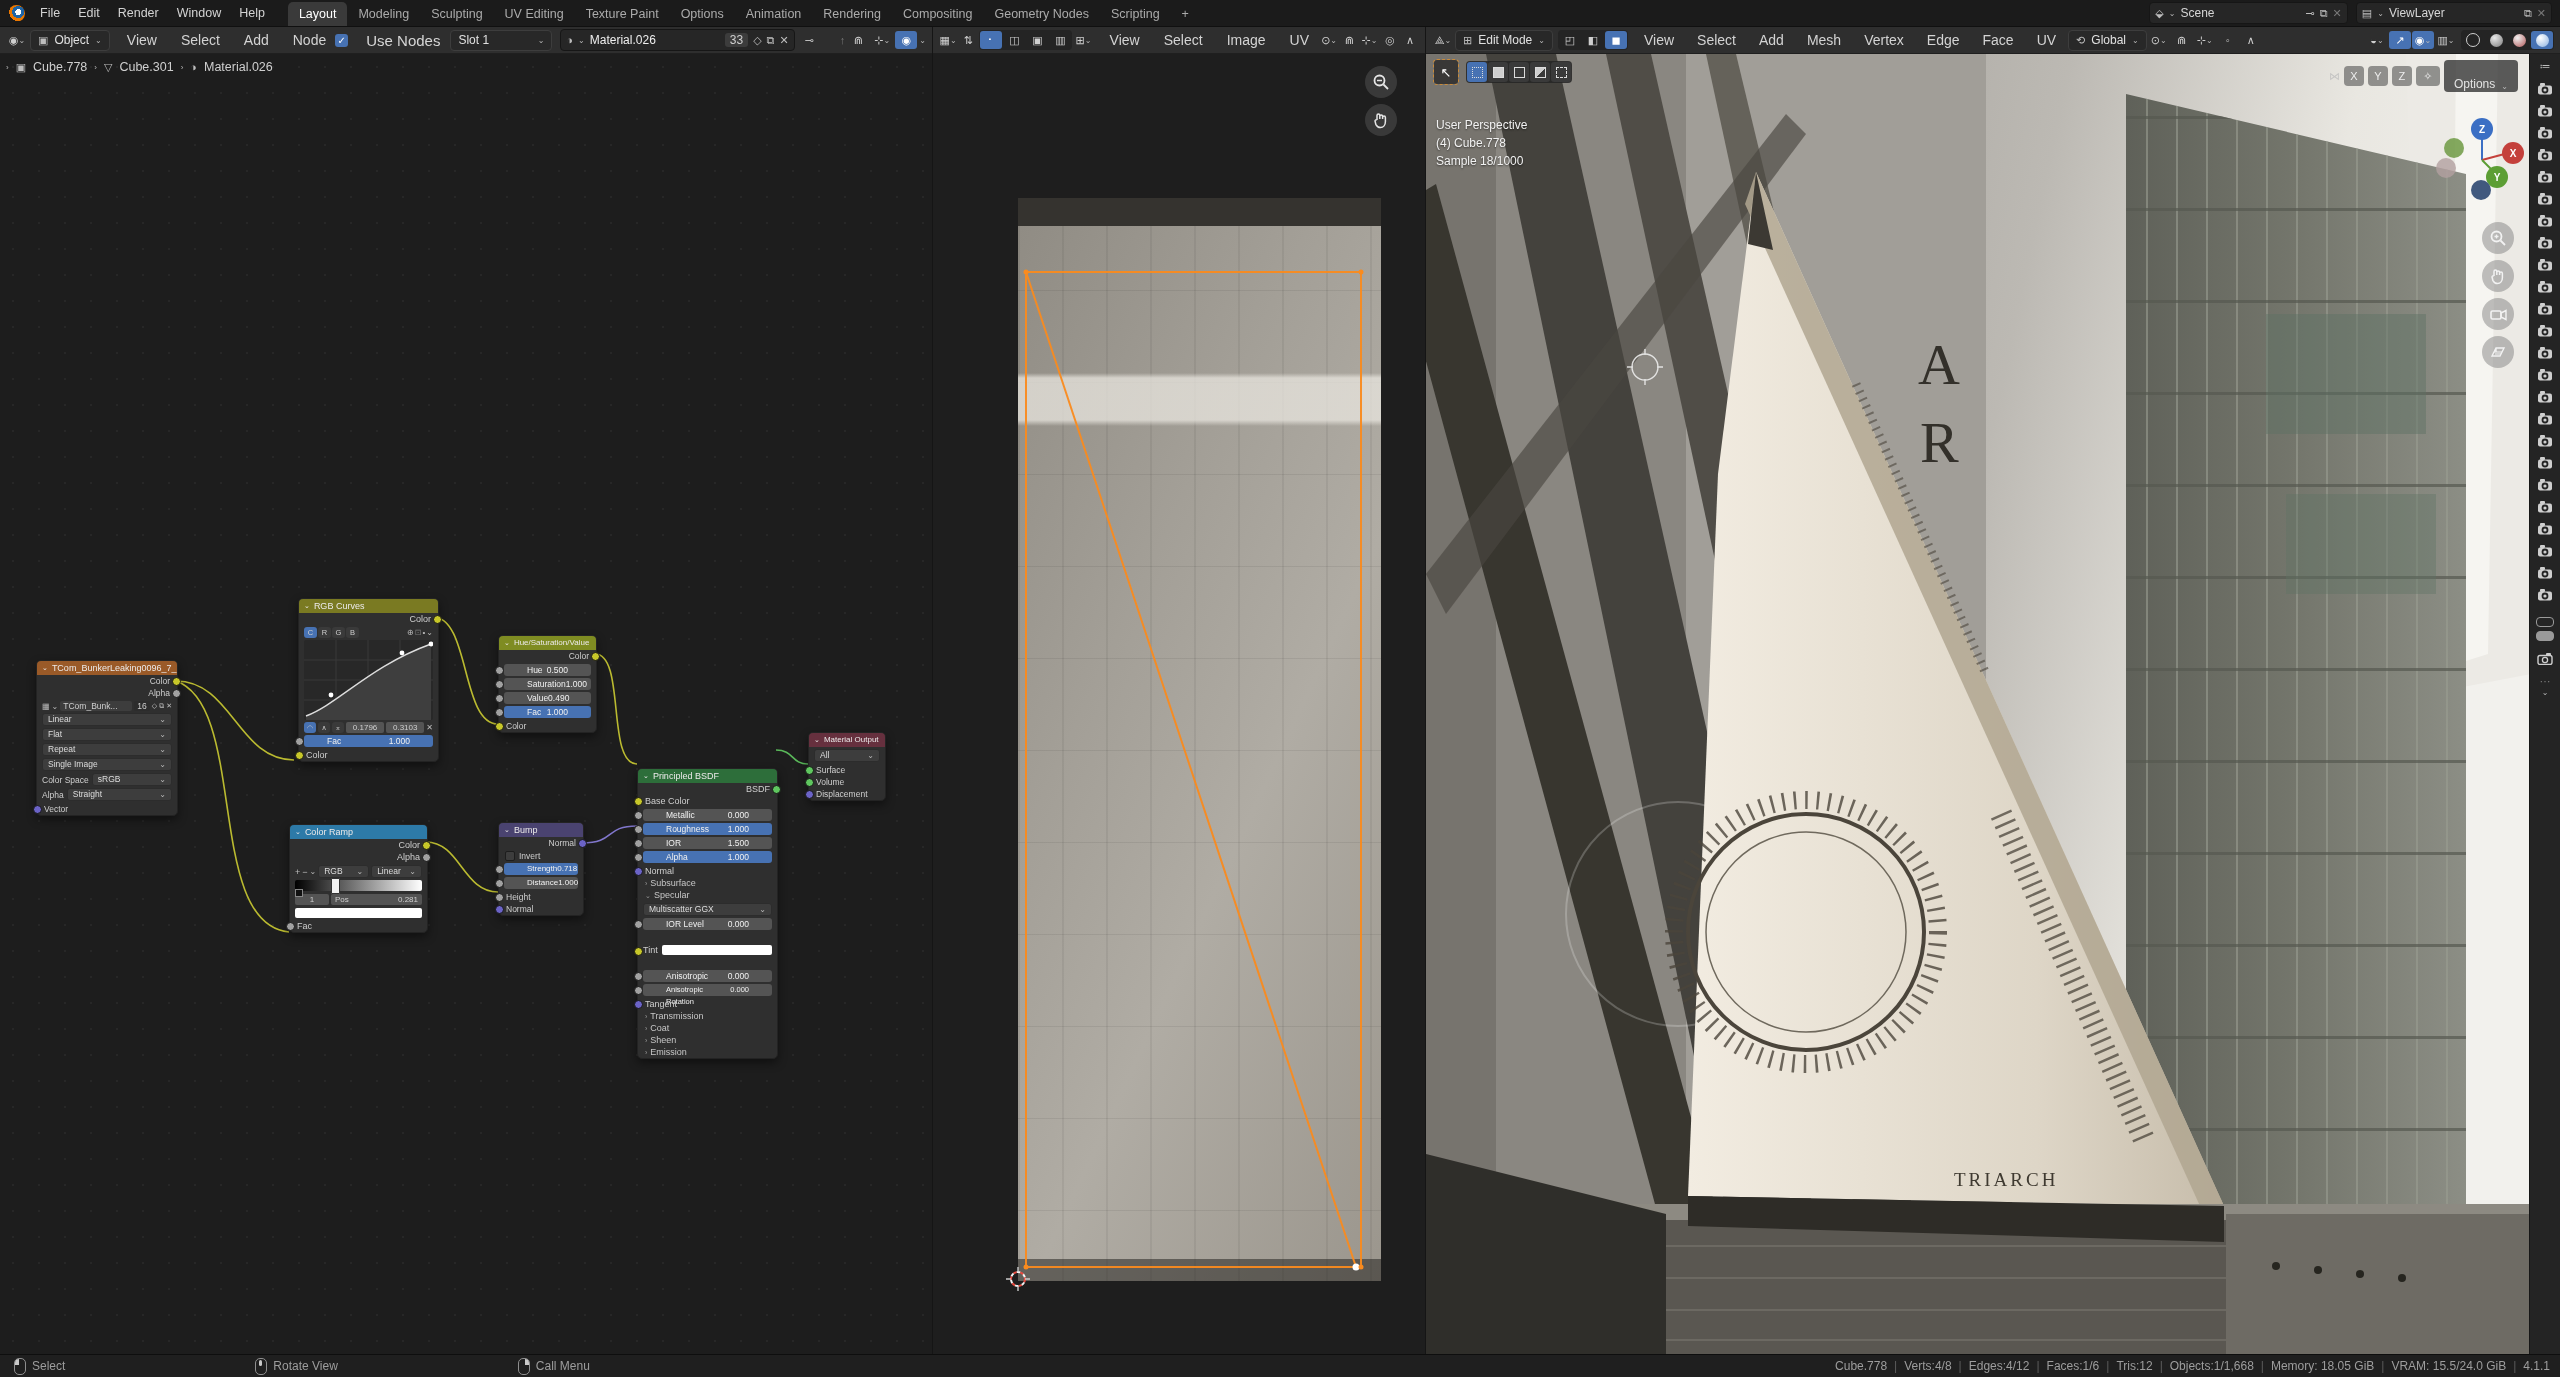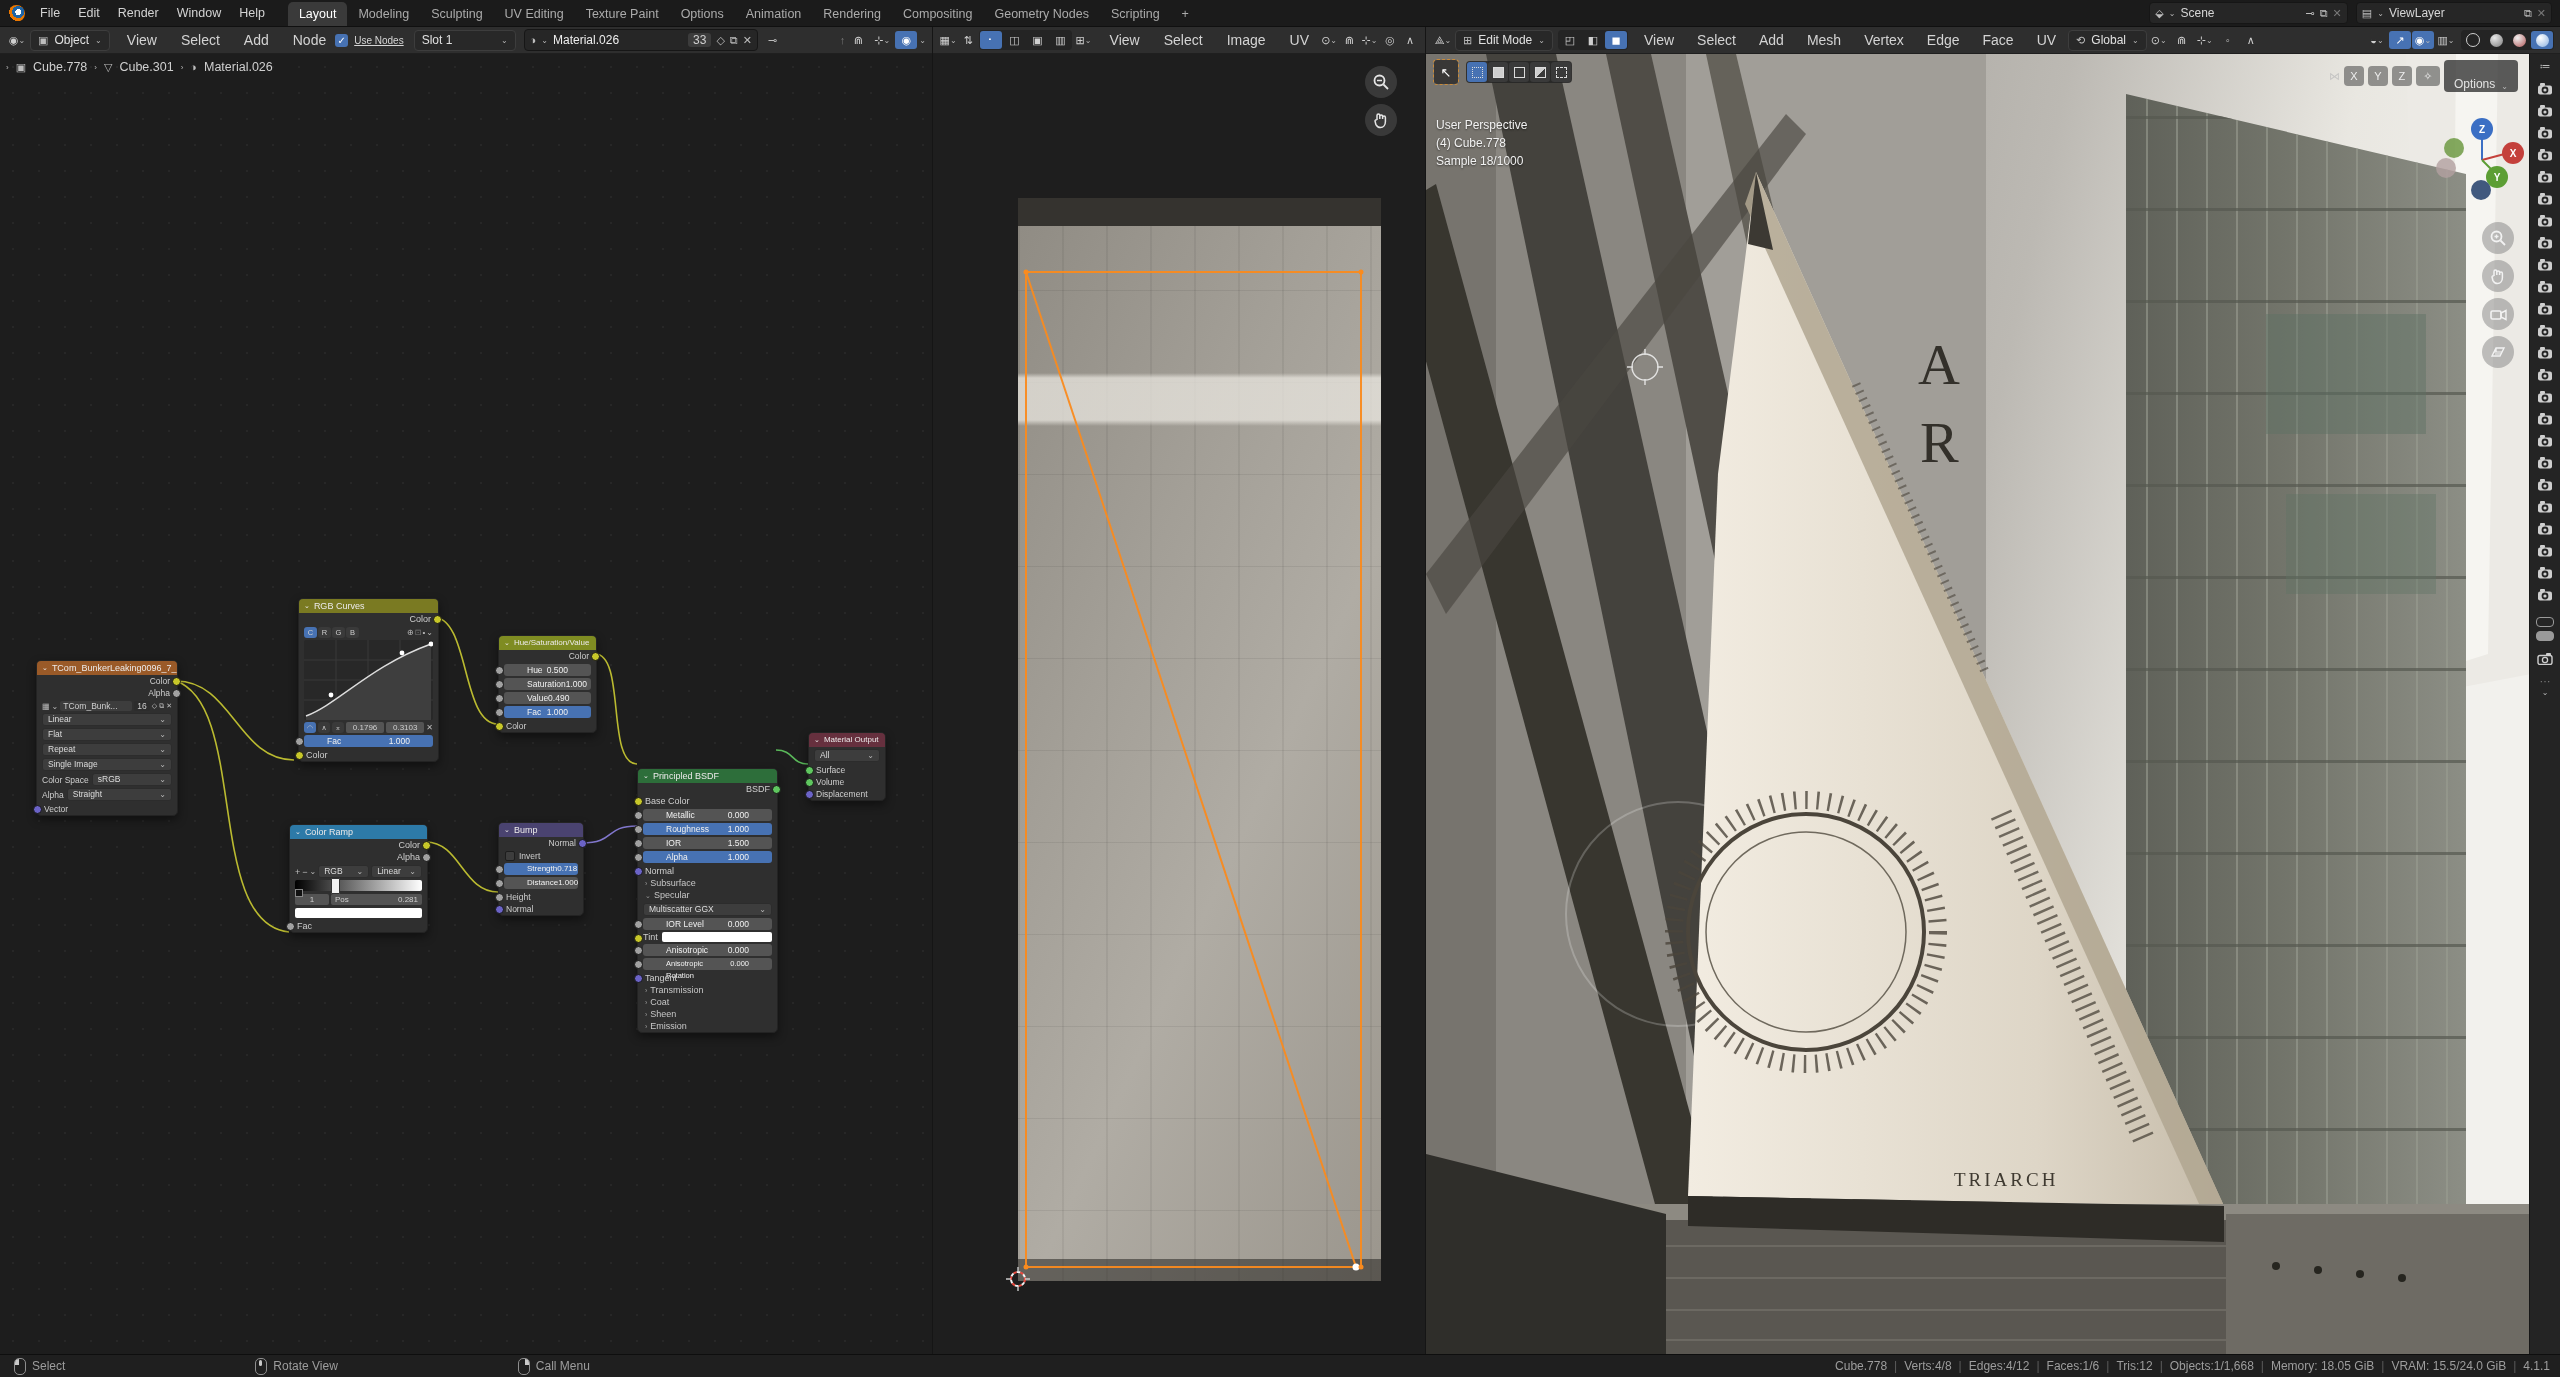--- a/index.html
+++ b/index.html
@@ -118,21 +118,21 @@
       <span class="dd">
         <span class="glyph">▣</span>
         <span>Object</span>
         <span class="chev">⌄</span>
       </span>
       <span class="mi">View</span>
       <span class="mi">Select</span>
       <span class="mi">Add</span>
       <span class="mi">Node</span>
       <span class="checkbox">✓</span>
-      <span style="font-size:10px;margin:0 8px 0 4px;text-decoration:underline;">Use Nodes</span>
+      <span style="font-size:15px;margin:0 8px 0 16px;">Use Nodes</span>
       <span class="dd" style="width:86px;justify-content:space-between;">
         <span>Slot 1</span>
           <span class="chev">⌄</span>
       </span>
       <span class="idblock" style="margin-left:6px;">
         <span class="glyph">◑</span>
         <span class="chev">⌄</span>
         <span style="min-width:130px;color:#eee;">Material.026</span>
         <span style="background:#3c3c3c;border-radius:3px;padding:0 5px;color:#cfcfcf;">33</span>
         <span class="glyph">◇</span>
@@ -386,21 +386,21 @@
         <div class="sec"><span class="ar">⌄</span><span>Specular</span></div>
         <div class="ndd">
             <span>Multiscatter GGX</span>
             <span class="chev">⌄</span>
           </div>
         <div class="nrow">
             <span class="sk f"></span>
             <span>IOR Level</span>
             <span>0.000</span>
           </div>
-        <div style="display:flex;align-items:center;gap:4px;margin:2px 5px;position:relative;">
+        <div style="display:flex;align-items:center;gap:4px;margin:15px 5px;position:relative;">
           <span class="sk col" style="left:-9px;top:2px;"></span>
           <span>Tint</span>
           <span class="swatch" style="flex:1;margin:0;"></span>
         </div>
         <div class="nrow">
             <span class="sk f"></span>
             <span>Anisotropic</span>
             <span>0.000</span>
           </div>
         <div class="nrow" style="font-size:7.5px;">

